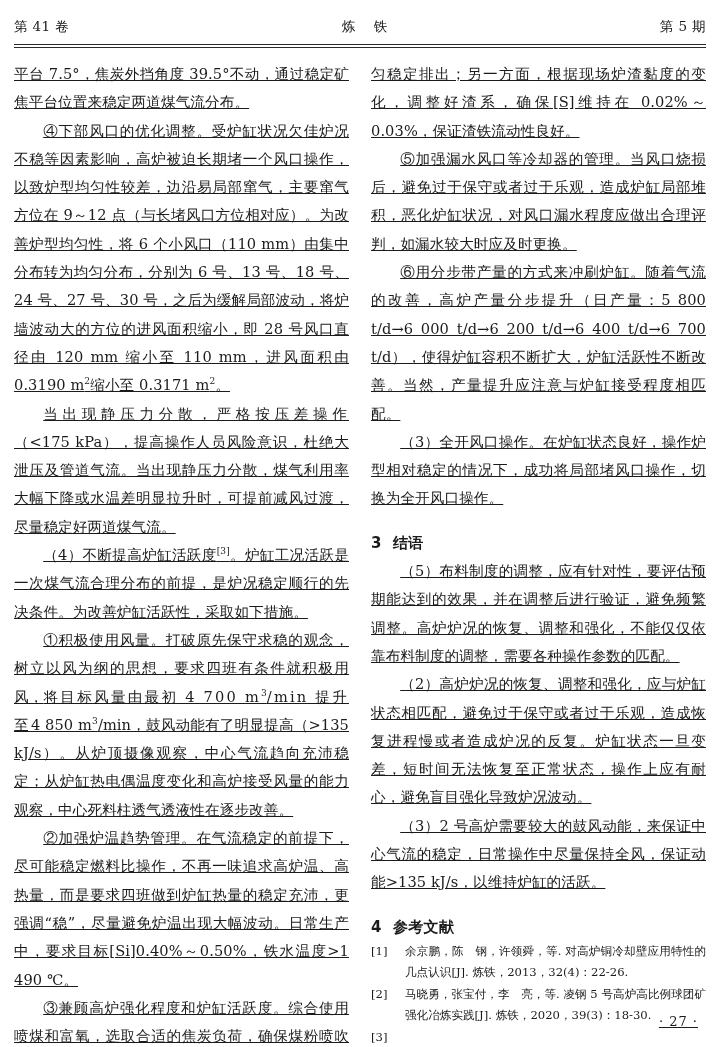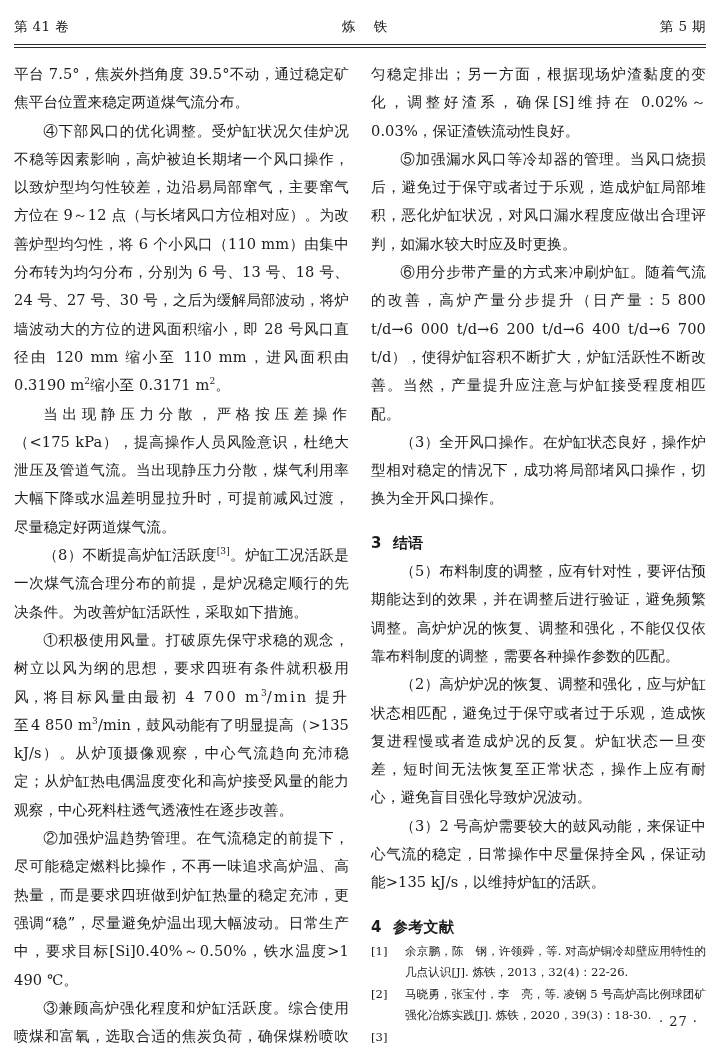--- a/index.html
+++ b/index.html
@@ -68,20 +68,21 @@
   }
 
   p.body-text {
     margin: 0;
     font-size: 14.6px;
     line-height: 28.3px;
     text-align: justify;
     text-justify: inter-ideograph;
     text-indent: 0;
     letter-spacing: 0.1px;
+    text-decoration: underline;
   }
   p.indent {
     text-indent: 2em;
   }
   .loose {
     letter-spacing: 2.2px;
   }
   sup {
     font-size: 0.62em;
     vertical-align: super;
@@ -123,20 +124,21 @@
     flex: 1 1 auto;
   }
 
   
   .folio {
     position: absolute;
     right: 22px;
     bottom: 18px;
     font-size: 13px;
     letter-spacing: 1px;
+    text-decoration: underline;
   }
 </style>
 </head>
 <body>
 
 <div class="page">
 
   <div class="running-head">
     <span>第 41 卷</span>
     <span class="rh-center">炼 铁</span>
@@ -147,21 +149,21 @@
   <div class="columns">
 
     <div class="col">
 
       <p class="body-text">平台 7.5°，焦炭外挡角度 39.5°不动，通过稳定矿焦平台位置来稳定两道煤气流分布。</p>
 
       <p class="body-text indent"><span>④下部风口的优化调整。受炉缸状况欠佳炉况不稳等因素影响，高炉被迫长期堵一个风口操作，以致炉型均匀性较差，边沿易局部窜气，主要窜气方位在 9～12 点（与长堵风口方位相对应）。为改善炉型均匀性，将 6 个小风口（110 mm）由集中分布转为均匀分布，分别为 6 号、13 号、18 号、24 号、27 号、30 号，之后为缓解局部波动，将炉墙波动大的方位的进风面积缩小，即 28 号风口直径由 120 mm 缩小至 110 mm，进风面积由 0.3190 m</span><sup>2</sup><span>缩小至 0.3171 m</span><sup>2</sup><span>。</span></p>
 
       <p class="body-text indent"><span class="loose">当出现静压力分散，严格按压差操作</span><span>（&lt;175 kPa），提高操作人员风险意识，杜绝大泄压及管道气流。当出现静压力分散，煤气利用率大幅下降或水温差明显拉升时，可提前减风过渡，尽量稳定好两道煤气流。</span></p>
 
-      <p class="body-text indent"><span>（8）不断提高炉缸活跃度</span><sup>[3]</sup><span>。炉缸工况活跃是一次煤气流合理分布的前提，是炉况稳定顺行的先决条件。为改善炉缸活跃性，采取如下措施。</span></p>
+      <p class="body-text indent"><span>（4）不断提高炉缸活跃度</span><sup>[3]</sup><span>。炉缸工况活跃是一次煤气流合理分布的前提，是炉况稳定顺行的先决条件。为改善炉缸活跃性，采取如下措施。</span></p>
 
       <p class="body-text indent"><span>①积极使用风量。打破原先保守求稳的观念，树立以风为纲的思想，要求四班有条件就积极用风，</span><span class="loose">将目标风量由最初 4 700 m</span><sup>3</sup><span class="loose">/min 提升至</span><span>4 850 m</span><sup>3</sup><span>/min，鼓风动能有了明显提高（&gt;135 kJ/s）。从炉顶摄像观察，中心气流趋向充沛稳定；从炉缸热电偶温度变化和高炉接受风量的能力观察，中心死料柱透气透液性在逐步改善。</span></p>
 
       <p class="body-text indent">②加强炉温趋势管理。在气流稳定的前提下，尽可能稳定燃料比操作，不再一味追求高炉温、高热量，而是要求四班做到炉缸热量的稳定充沛，更强调“稳”，尽量避免炉温出现大幅波动。日常生产中，要求目标[Si]0.40%～0.50%，铁水温度&gt;1 490 ℃。</p>
 
       <p class="body-text indent">③兼顾高炉强化程度和炉缸活跃度。综合使用喷煤和富氧，选取合适的焦炭负荷，确保煤粉喷吹入炉后能够完全燃烧掉，尽量减少未燃煤粉的数量，避免其充填在死料柱及焦炭缝隙间，影响炉缸活跃性。</p>
 
     </div>
 
     <div class="col">

